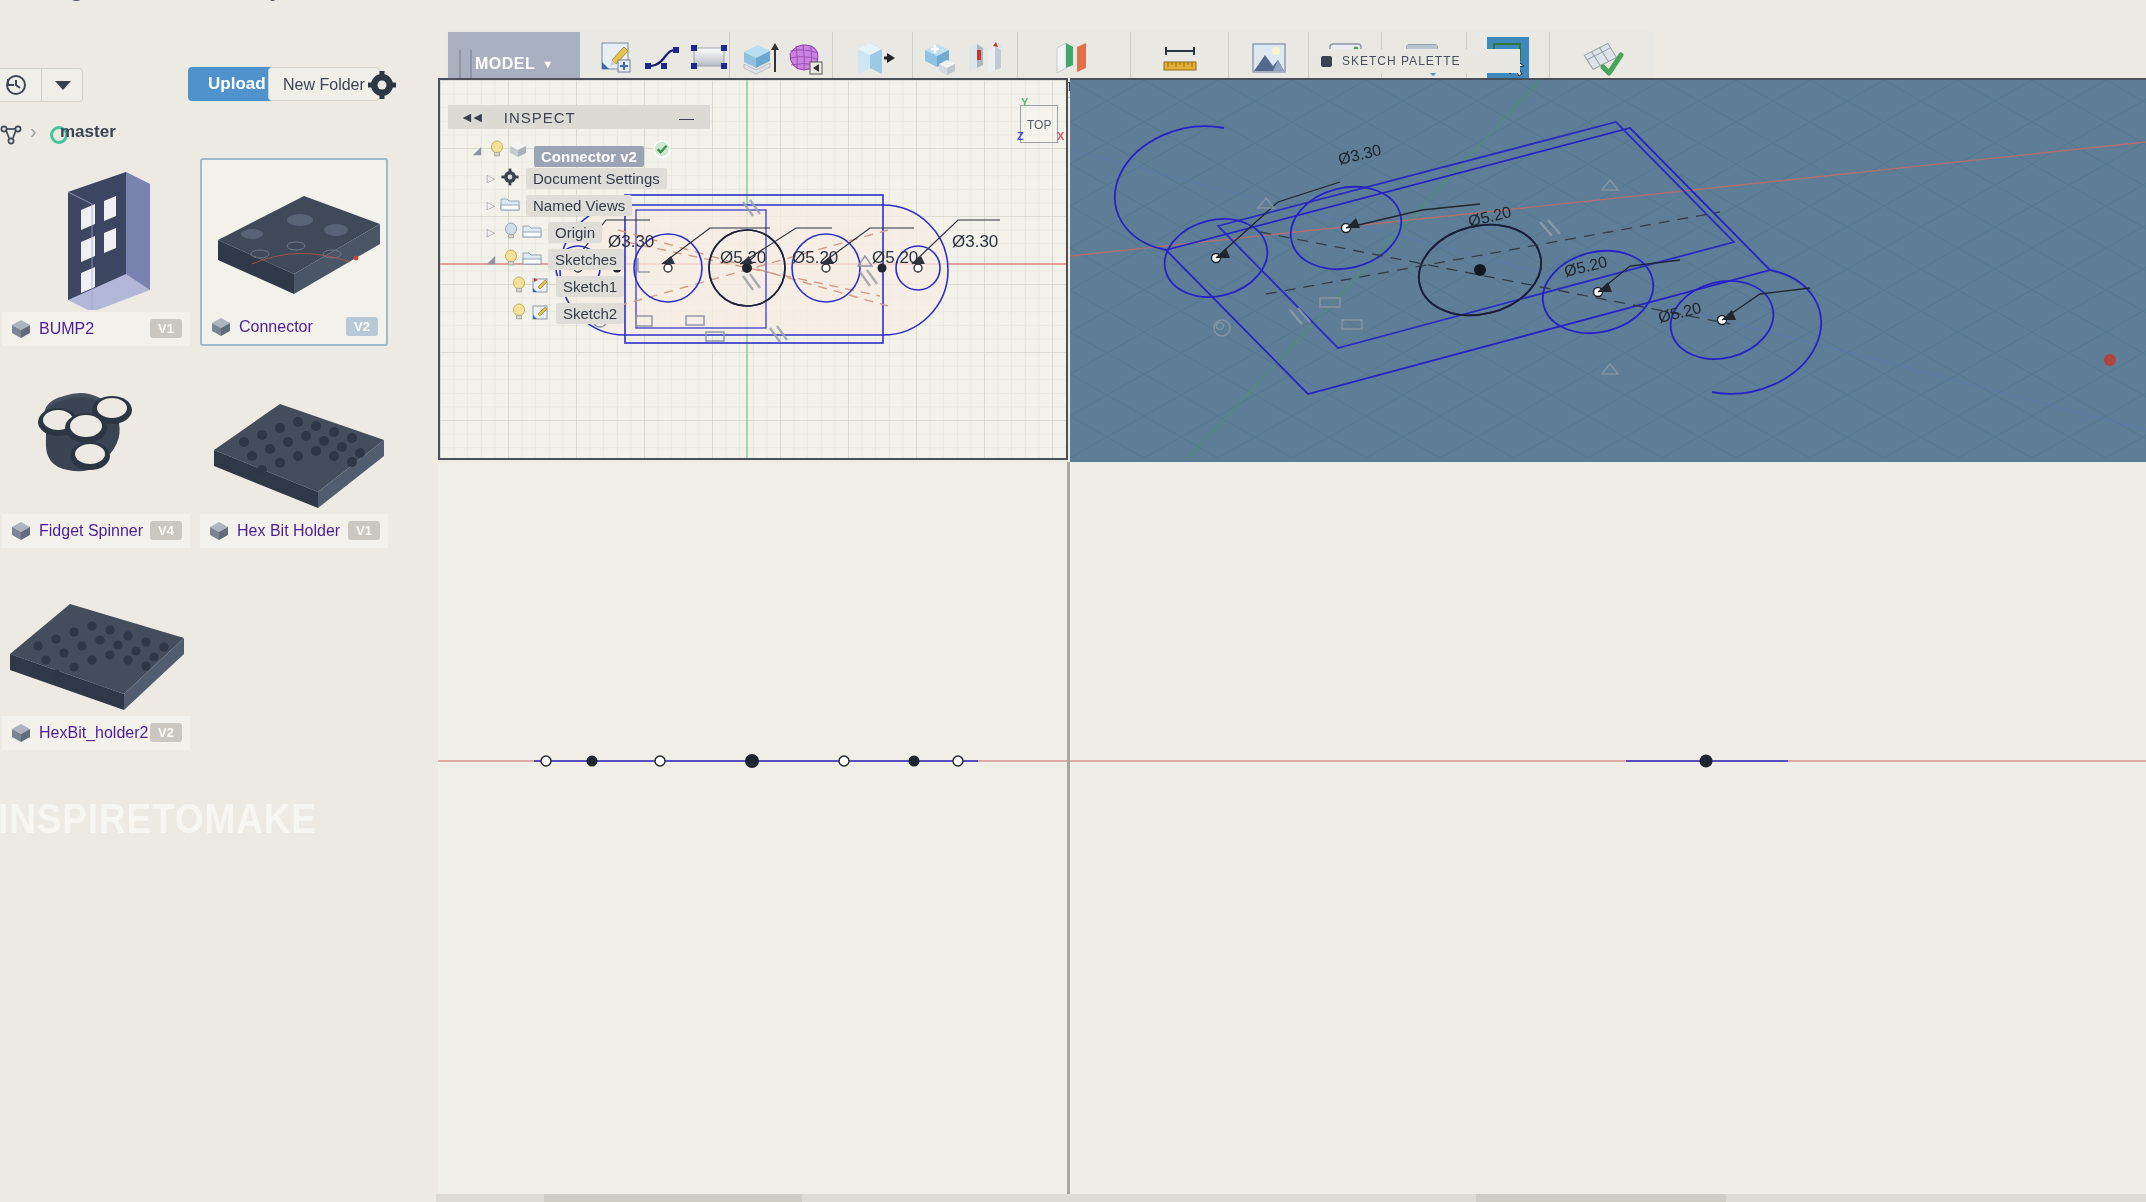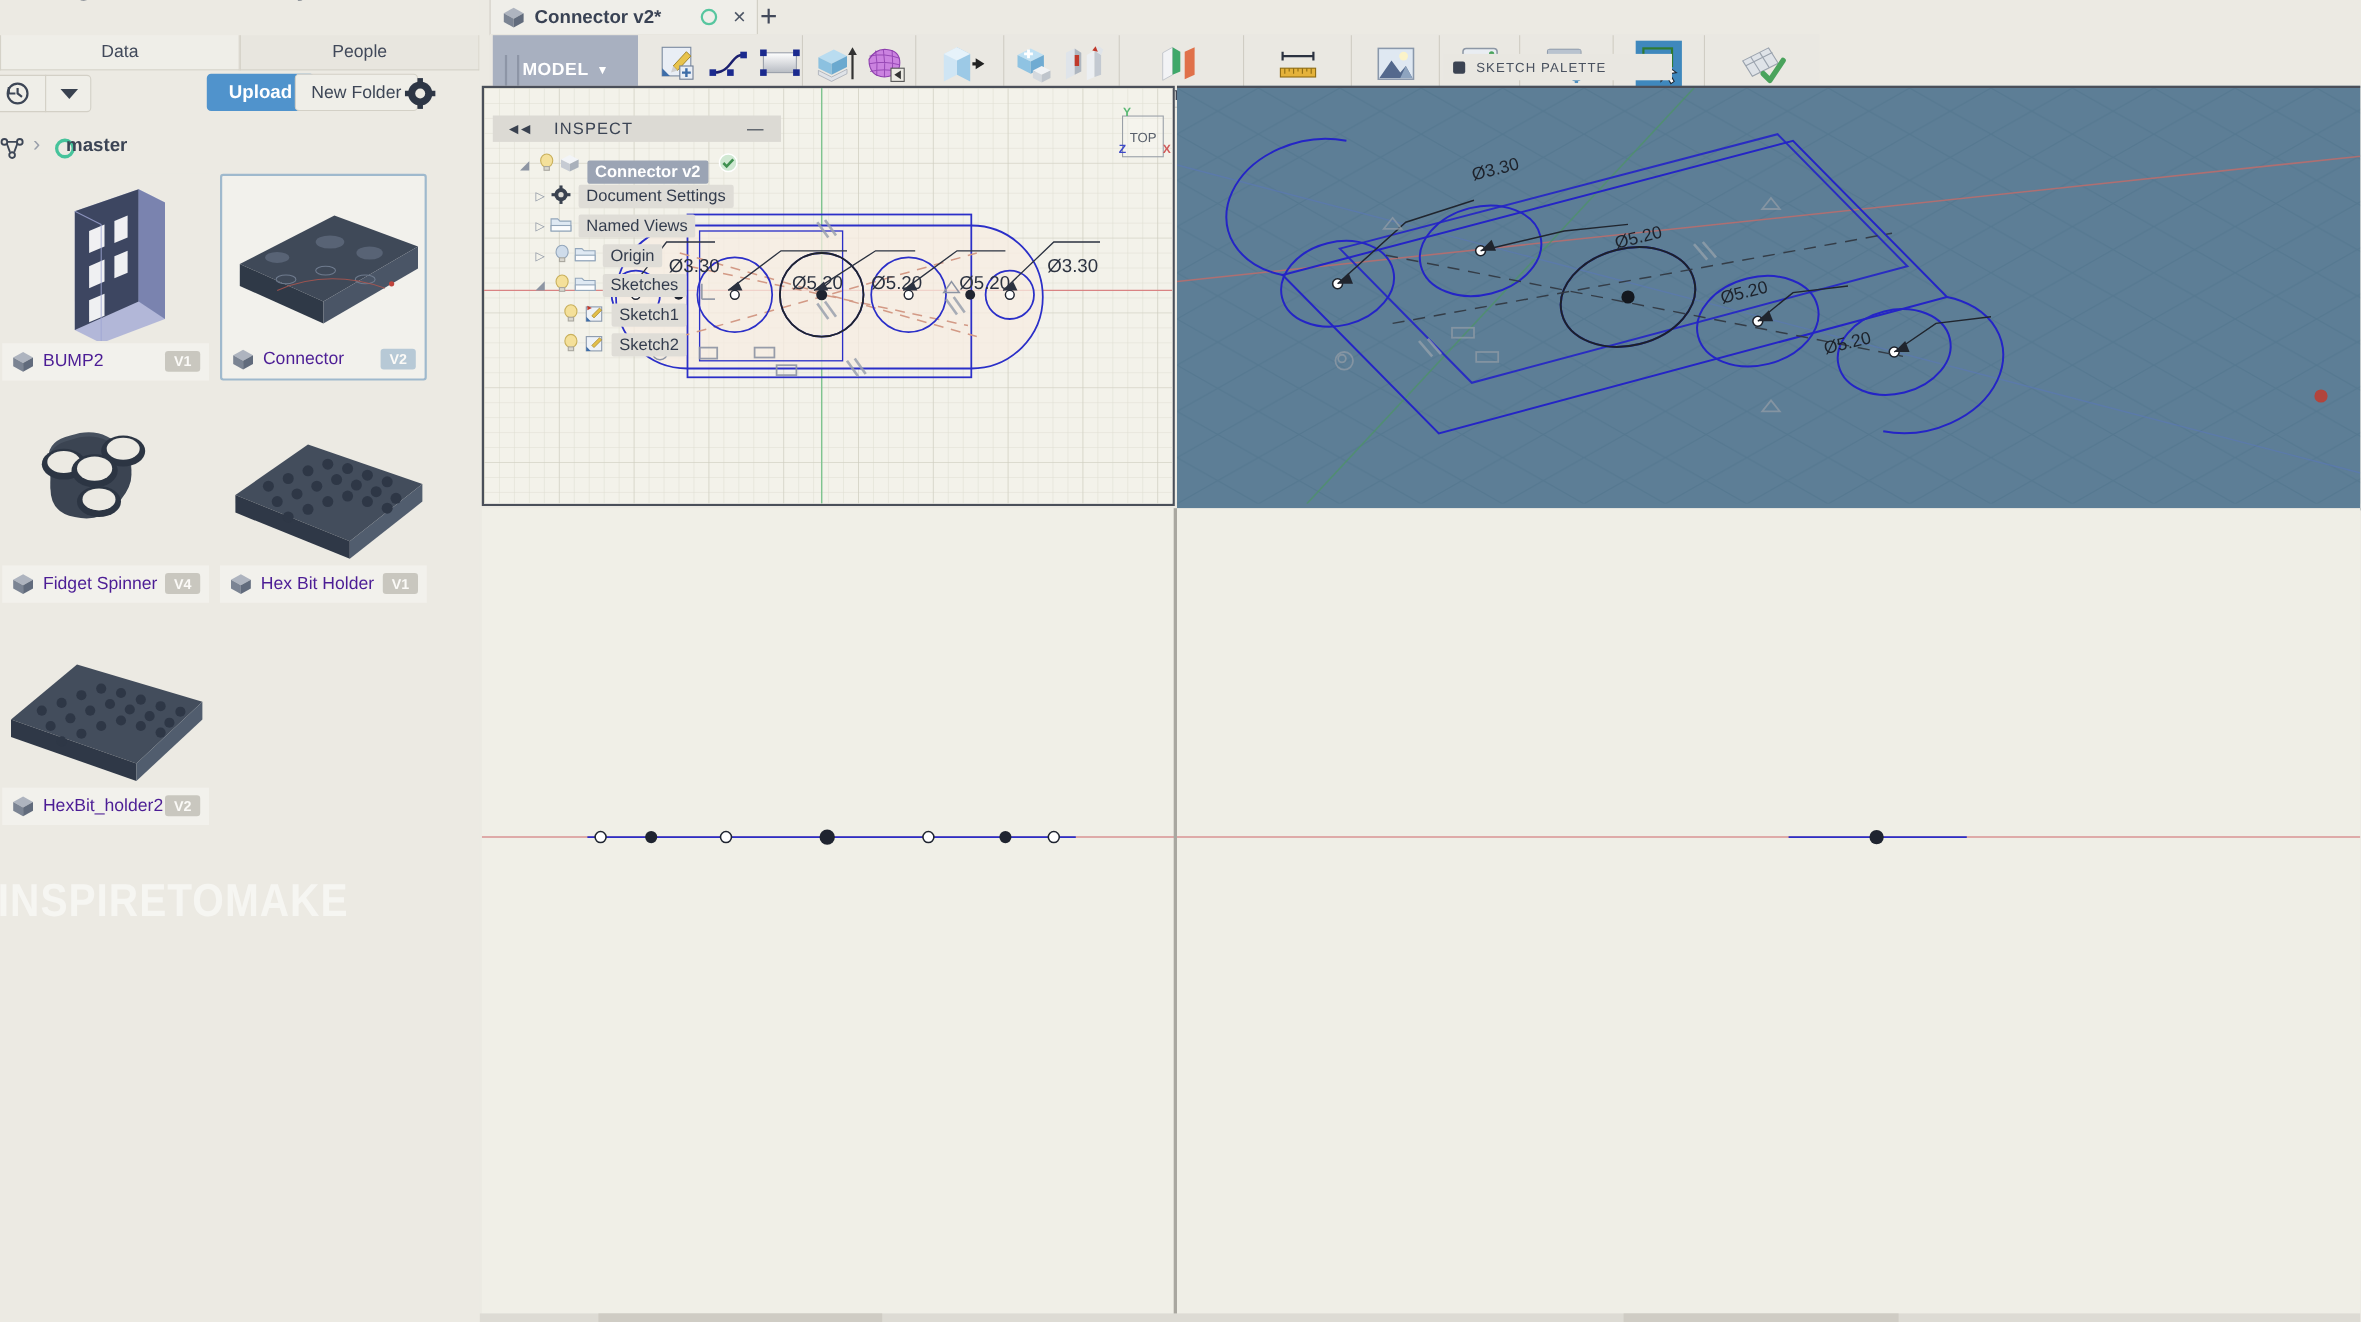--- a/index.html
+++ b/index.html
@@ -117,24 +117,20 @@
 
   <div id="app-title-bar">
 
     <div id="app-title">Igor's First Project</div>
     <div id="undo-icon">↺</div>
     <div id="search-icon">
       
     </div>
   </div>
 
-  <div class="dp-tabs">
-    <div class="dp-tab active">Data</div>
-    <div class="dp-tab">People</div>
-  </div>
 
   <div class="dp-toolbar">
     <div class="hist-btn">
       <svg width="30" height="26" viewBox="0 0 30 26" style="position:absolute;left:10px;top:4px;">
         <circle cx="13" cy="12" r="9" fill="none" stroke="#3d4656" stroke-width="2"></circle>
         <path d="M13 7 L13 12 L17 15" fill="none" stroke="#3d4656" stroke-width="2"></path>
         <path d="M5 6 L5 12 L11 12" fill="none" stroke="#3d4656" stroke-width="2"></path>
       </svg>
     </div>
     <div class="hist-caret"></div>
@@ -348,33 +344,20 @@
         <span class="card-name">HexBit_holder2</span>
         <span class="ver-badge">V2</span>
       </div>
     </div>
 
   </div>
 </div>
 
 <div id="fusion">
 
-  <div id="tabstrip">
-    <div id="doc-tab">
-      <svg class="cube-ic" viewBox="0 0 22 20" style="width:22px;height:20px;">
-        <polygon points="2,6 11,1 20,6 11,11" fill="#aeb4bf"></polygon>
-        <polygon points="2,6 11,11 11,19 2,14" fill="#7b8493"></polygon>
-        <polygon points="20,6 11,11 11,19 20,14" fill="#616b7c"></polygon>
-      </svg>
-      <span id="doc-title">Connector v2*</span>
-      <span id="doc-save-dot"></span>
-      <span id="doc-close">×</span>
-    </div>
-    <div id="newtab">+</div>
-  </div>
 
   <div id="toolbar">
 
     <div id="model-btn">
       <span class="grip"></span>
       <span class="lbl">MODEL</span>
       <span class="car">▼</span>
     </div>
 
     <div class="tgrp" style="left:137px;width:148px;">

